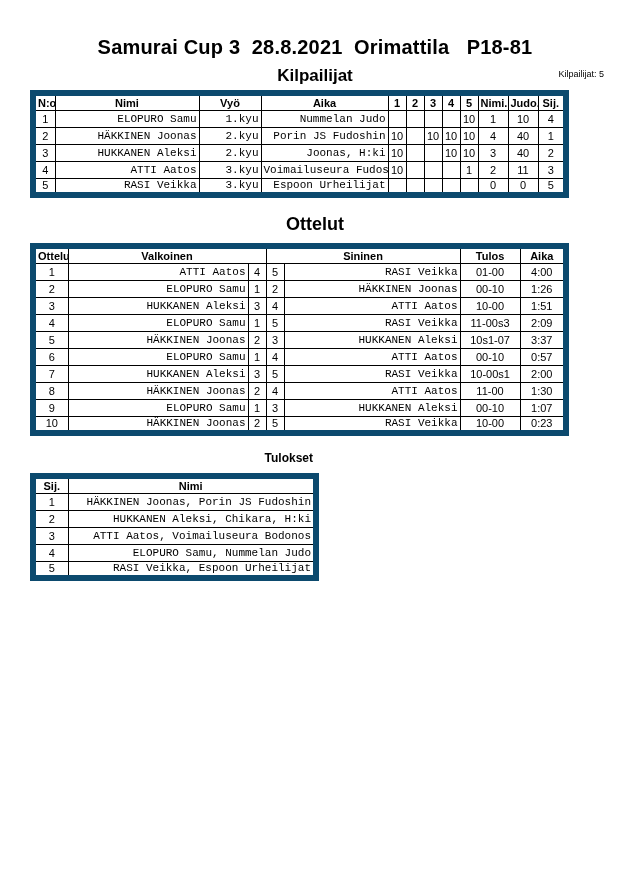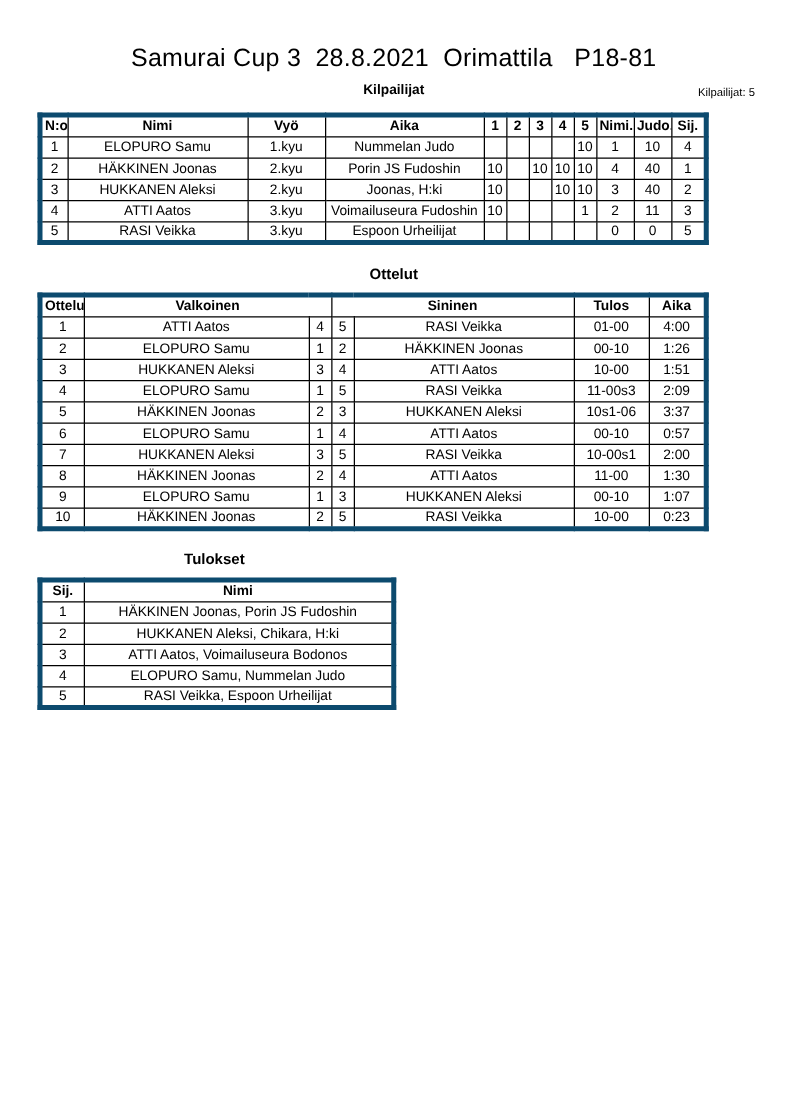--- a/index.html
+++ b/index.html
@@ -9,68 +9,68 @@
     font-family:"Liberation Sans", sans-serif;
     color:#000;
     position:relative;
     overflow:hidden;
   }
   .page { padding:0 30px; }
   .title {
     margin-top:36px;
     text-align:center;
     font-size:20px;
-    font-weight:normal;
+    font-weight:bold;
     white-space:pre-wrap;
     letter-spacing:0.2px;
   }
   .subhead-row {
     position:relative;
     margin-top:7px;
     height:16px;
   }
   .section-title {
     text-align:center;
-    font-size:11px;
+    font-size:17px;
     font-weight:bold;
   }
   .count-label {
     position:absolute;
     right:-4px; top:3px;
     font-size:9px;
   }
   table.tbl {
     border-collapse:collapse;
     table-layout:fixed;
     width:533px;
-    border:4px solid #0c4a6e;
+    border:6px solid #0c4a6e;
     margin-top:8px;
   }
   table.tbl th, table.tbl td {
     border:1px solid #000;
     font-size:11px;
     height:17px;
     padding:0 2px;
     overflow:hidden;
     white-space:nowrap;
     vertical-align:middle;
   }
   table.tbl th { font-weight:bold; text-align:center; }
-  td.l { text-align:center; padding-left:4px; }
+  td.l { text-align:right; padding-left:4px;font-family:Liberation Mono, monospace; }
   td.c { text-align:center; }
   .heading-mid {
     margin-top:16px;
     text-align:center;
-    font-size:12px;
+    font-size:18px;
     font-weight:bold;
   }
   .heading-results {
     margin-top:15px;
     width:283px;
-    text-align:center;
+    text-align:right;
     font-size:12px;
     font-weight:bold;
   }
   table.results-tbl { width:283px; }
 </style>
 </head>
 <body>
 
 <div class="page">
 
@@ -243,21 +243,21 @@
           <td class="l">RASI Veikka</td>
           <td class="c">11-00s3</td>
           <td class="c">2:09</td>
         </tr>
         <tr>
           <td class="c">5</td>
           <td class="l">HÄKKINEN Joonas</td>
           <td class="c">2</td>
           <td class="c">3</td>
           <td class="l">HUKKANEN Aleksi</td>
-          <td class="c">10s1-06</td>
+          <td class="c">10s1-07</td>
           <td class="c">3:37</td>
         </tr>
         <tr>
           <td class="c">6</td>
           <td class="l">ELOPURO Samu</td>
           <td class="c">1</td>
           <td class="c">4</td>
           <td class="l">ATTI Aatos</td>
           <td class="c">00-10</td>
           <td class="c">0:57</td>

